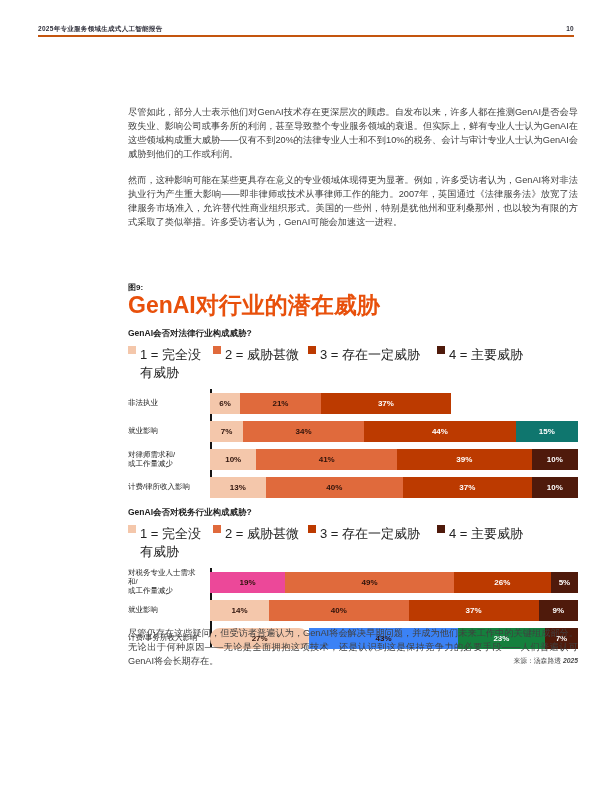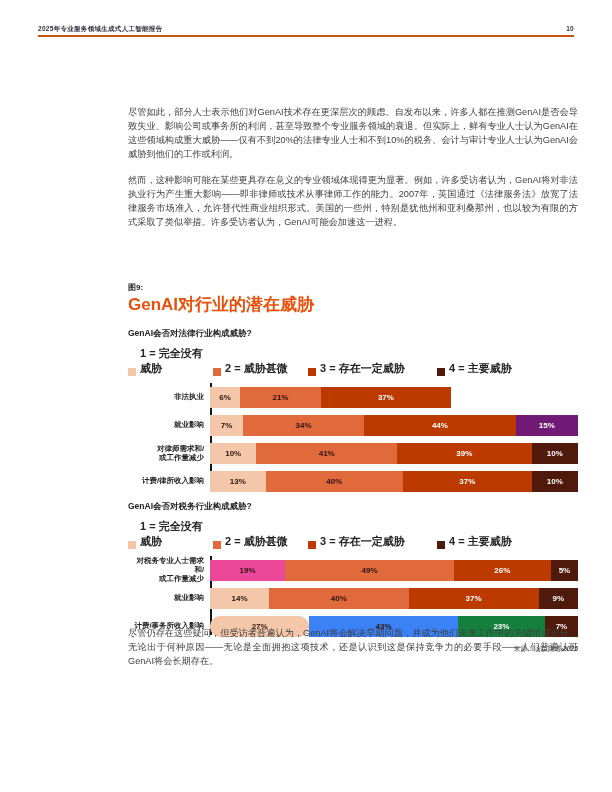--- a/index.html
+++ b/index.html
@@ -12,34 +12,34 @@
     justify-content:space-between; align-items:baseline; font-size:6.5px; font-weight:bold;
     color:#2F2F3A; letter-spacing:0.3px; }
   .header-rule { position:absolute; left:38px; right:38px; top:35px; height:1.5px; background:#C4550E; }
   
   .body-text { position:absolute; left:128px; width:450px; font-size:9.2px; line-height:13.9px;
     color:#404040; text-align:justify; }
   #p1 { top:97px; } #p2 { top:165px; } #p3 { top:618px; }
   
   .figure-area { position:absolute; left:128px; top:282px; width:450px; }
   .fig-label { font-size:8px; font-weight:bold; color:#1F1F1F; }
-  .fig-title { font-size:17px; font-weight:bold; color:#E8500B; margin-top:2px; line-height:20px; }
+  .fig-title { font-size:23px; font-weight:bold; color:#E8500B; margin-top:2px; line-height:20px; }
   .question { font-size:8.5px; font-weight:bold; color:#1F1F1F; }
   .chart-block.first .question { margin-top:13px; }
   .chart-block.second .question { margin-top:9px; }
   .legend { display:flex; margin-top:6px; }
-  .legend-item { display:flex; align-items:flex-end; font-size:11px; font-weight:bold; color:#242424; }
+  .legend-item { display:flex; align-items:flex-start; font-size:13px; font-weight:normal; color:#242424; }
   .legend-item:nth-child(1){ width:85px; } .legend-item:nth-child(2){ width:95px; }
   .legend-item:nth-child(3){ width:113px; } .legend-item:nth-child(4){ flex:1;padding-left:16px; }
   .swatch { width:8px; height:8px; margin-right:4px; flex:0 0 8px; }
   .chart { position:relative; margin-top:11px; padding-left:82px; }
   .axis { position:absolute; left:82px; top:-4px; bottom:2px; width:1.5px; background:#151515; }
   .crow { position:relative; display:flex; align-items:center; height:21px; margin-bottom:7px; }
-  .clabel { position:absolute; left:-82px; width:76px; text-align:right; font-size:7.5px;
-    line-height:8.8px; color:#242424; white-space:pre-line;font-weight:bold; }
+  .clabel { position:absolute; left:-82px; width:76px; text-align:left; font-size:7.5px;
+    line-height:8.8px; color:#242424; white-space:pre-line; }
   .cbars { display:flex; width:100%; height:21px; }
   .seg { display:flex; align-items:center; justify-content:center; font-size:8px; font-weight:bold;
     overflow:hidden; }
   .seg.dark { color:#2E130B; } .seg.light { color:#FFFFFF; }
   .source { text-align:right; font-size:6.8px; color:#4A4A4A; margin-top:2px; }
   .source .yr { font-weight:bold; font-style:italic; }
   .footer { position:absolute; left:38px; top:764px; font-size:5.5px; color:#3B3B47; letter-spacing:0.2px; }
 </style>
 </head>
 <body>
@@ -89,21 +89,21 @@
               <div class="seg light" style="flex-grow: 37; background: rgb(188, 58, 0);">37%</div>
               <div class="seg light" style="flex-grow: 36; background: rgb(79, 26, 11); margin-top: 28px;">36%</div>
             </div>
           </div>
           <div class="crow">
             <div class="clabel">就业影响</div>
             <div class="cbars">
               <div class="seg dark" style="flex-grow: 7; background: rgb(244, 199, 171);">7%</div>
               <div class="seg dark" style="flex-grow: 34; background: rgb(224, 106, 60);">34%</div>
               <div class="seg light" style="flex-grow: 44; background: rgb(188, 58, 0);">44%</div>
-              <div class="seg light" style="flex-grow: 15; background: #701a75;">15%</div>
+              <div class="seg light" style="flex-grow: 15; background: #0f766e;">15%</div>
             </div>
           </div>
           <div class="crow">
             <div class="clabel">对律师需求和/
 或工作量减少</div>
             <div class="cbars">
               <div class="seg dark" style="flex-grow: 10; background: rgb(244, 199, 171);">10%</div>
               <div class="seg dark" style="flex-grow: 41; background: rgb(224, 106, 60);">41%</div>
               <div class="seg light" style="flex-grow: 39; background: rgb(188, 58, 0);">39%</div>
               <div class="seg light" style="flex-grow: 10; background: rgb(79, 26, 11);">10%</div>

